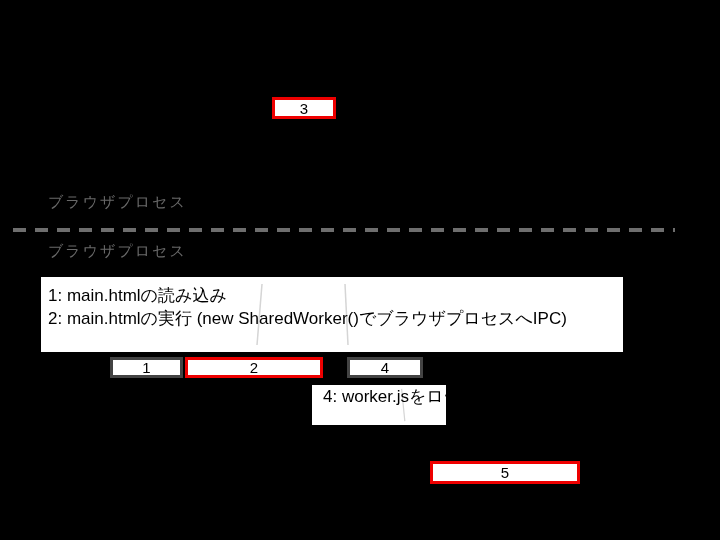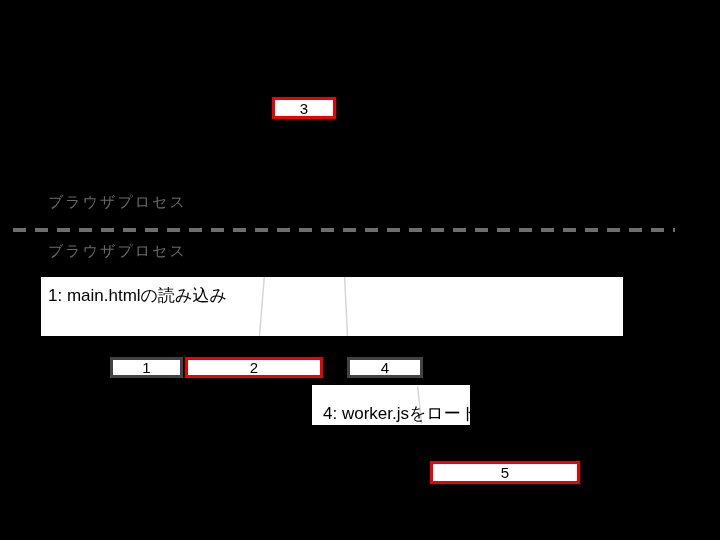--- a/index.html
+++ b/index.html
@@ -56,30 +56,30 @@
   
   .note{
     position:absolute;
     box-sizing:border-box;
     background:#ffffff;
     color:#000;
     font-size:17px;
   }
   #main-note{
     left:41px;top:277px;
-    width:582px;height:59px;
+    width:582px;height:75px;
     padding:7px 0 0 7px;
     line-height:23px;
     white-space:nowrap;
   }
   #worker-note{
     left:312px;top:385px;
-    width:158px;height:40px;
+    width:134px;height:40px;
     display:flex;
-    align-items:flex-end;
+    align-items:flex-start;
     padding-left:11px;
     white-space:nowrap;
   }
   .note-overlay{
     position:absolute;inset:0;
     width:100%;height:100%;
     pointer-events:none;
   }
   .note-text{position:relative;z-index:1;}
 </style>
@@ -97,20 +97,21 @@
   <div id="lane-divider"></div>
 
   <div class="lane-label" id="renderer-label">ブラウザプロセス</div>
 
   <div class="note" id="main-note">
     <svg class="note-overlay" viewBox="0 0 582 61">
       <line x1="221" y1="0" x2="216" y2="61" stroke="#d5d5d5" stroke-width="1.5"></line>
       <line x1="304" y1="0" x2="307" y2="61" stroke="#d5d5d5" stroke-width="1.5"></line>
     </svg>
     <div class="note-text">1: main.htmlの読み込み</div>
+    <div class="note-text">2: main.htmlの実行 (new SharedWorker()でブラウザプロセスへIPC)</div>
   </div>
 
   <div class="task-box normal" id="box1">
     <span>1</span>
   </div>
 
   <div class="task-box highlight" id="box2">
     <span>2</span>
   </div>
 

